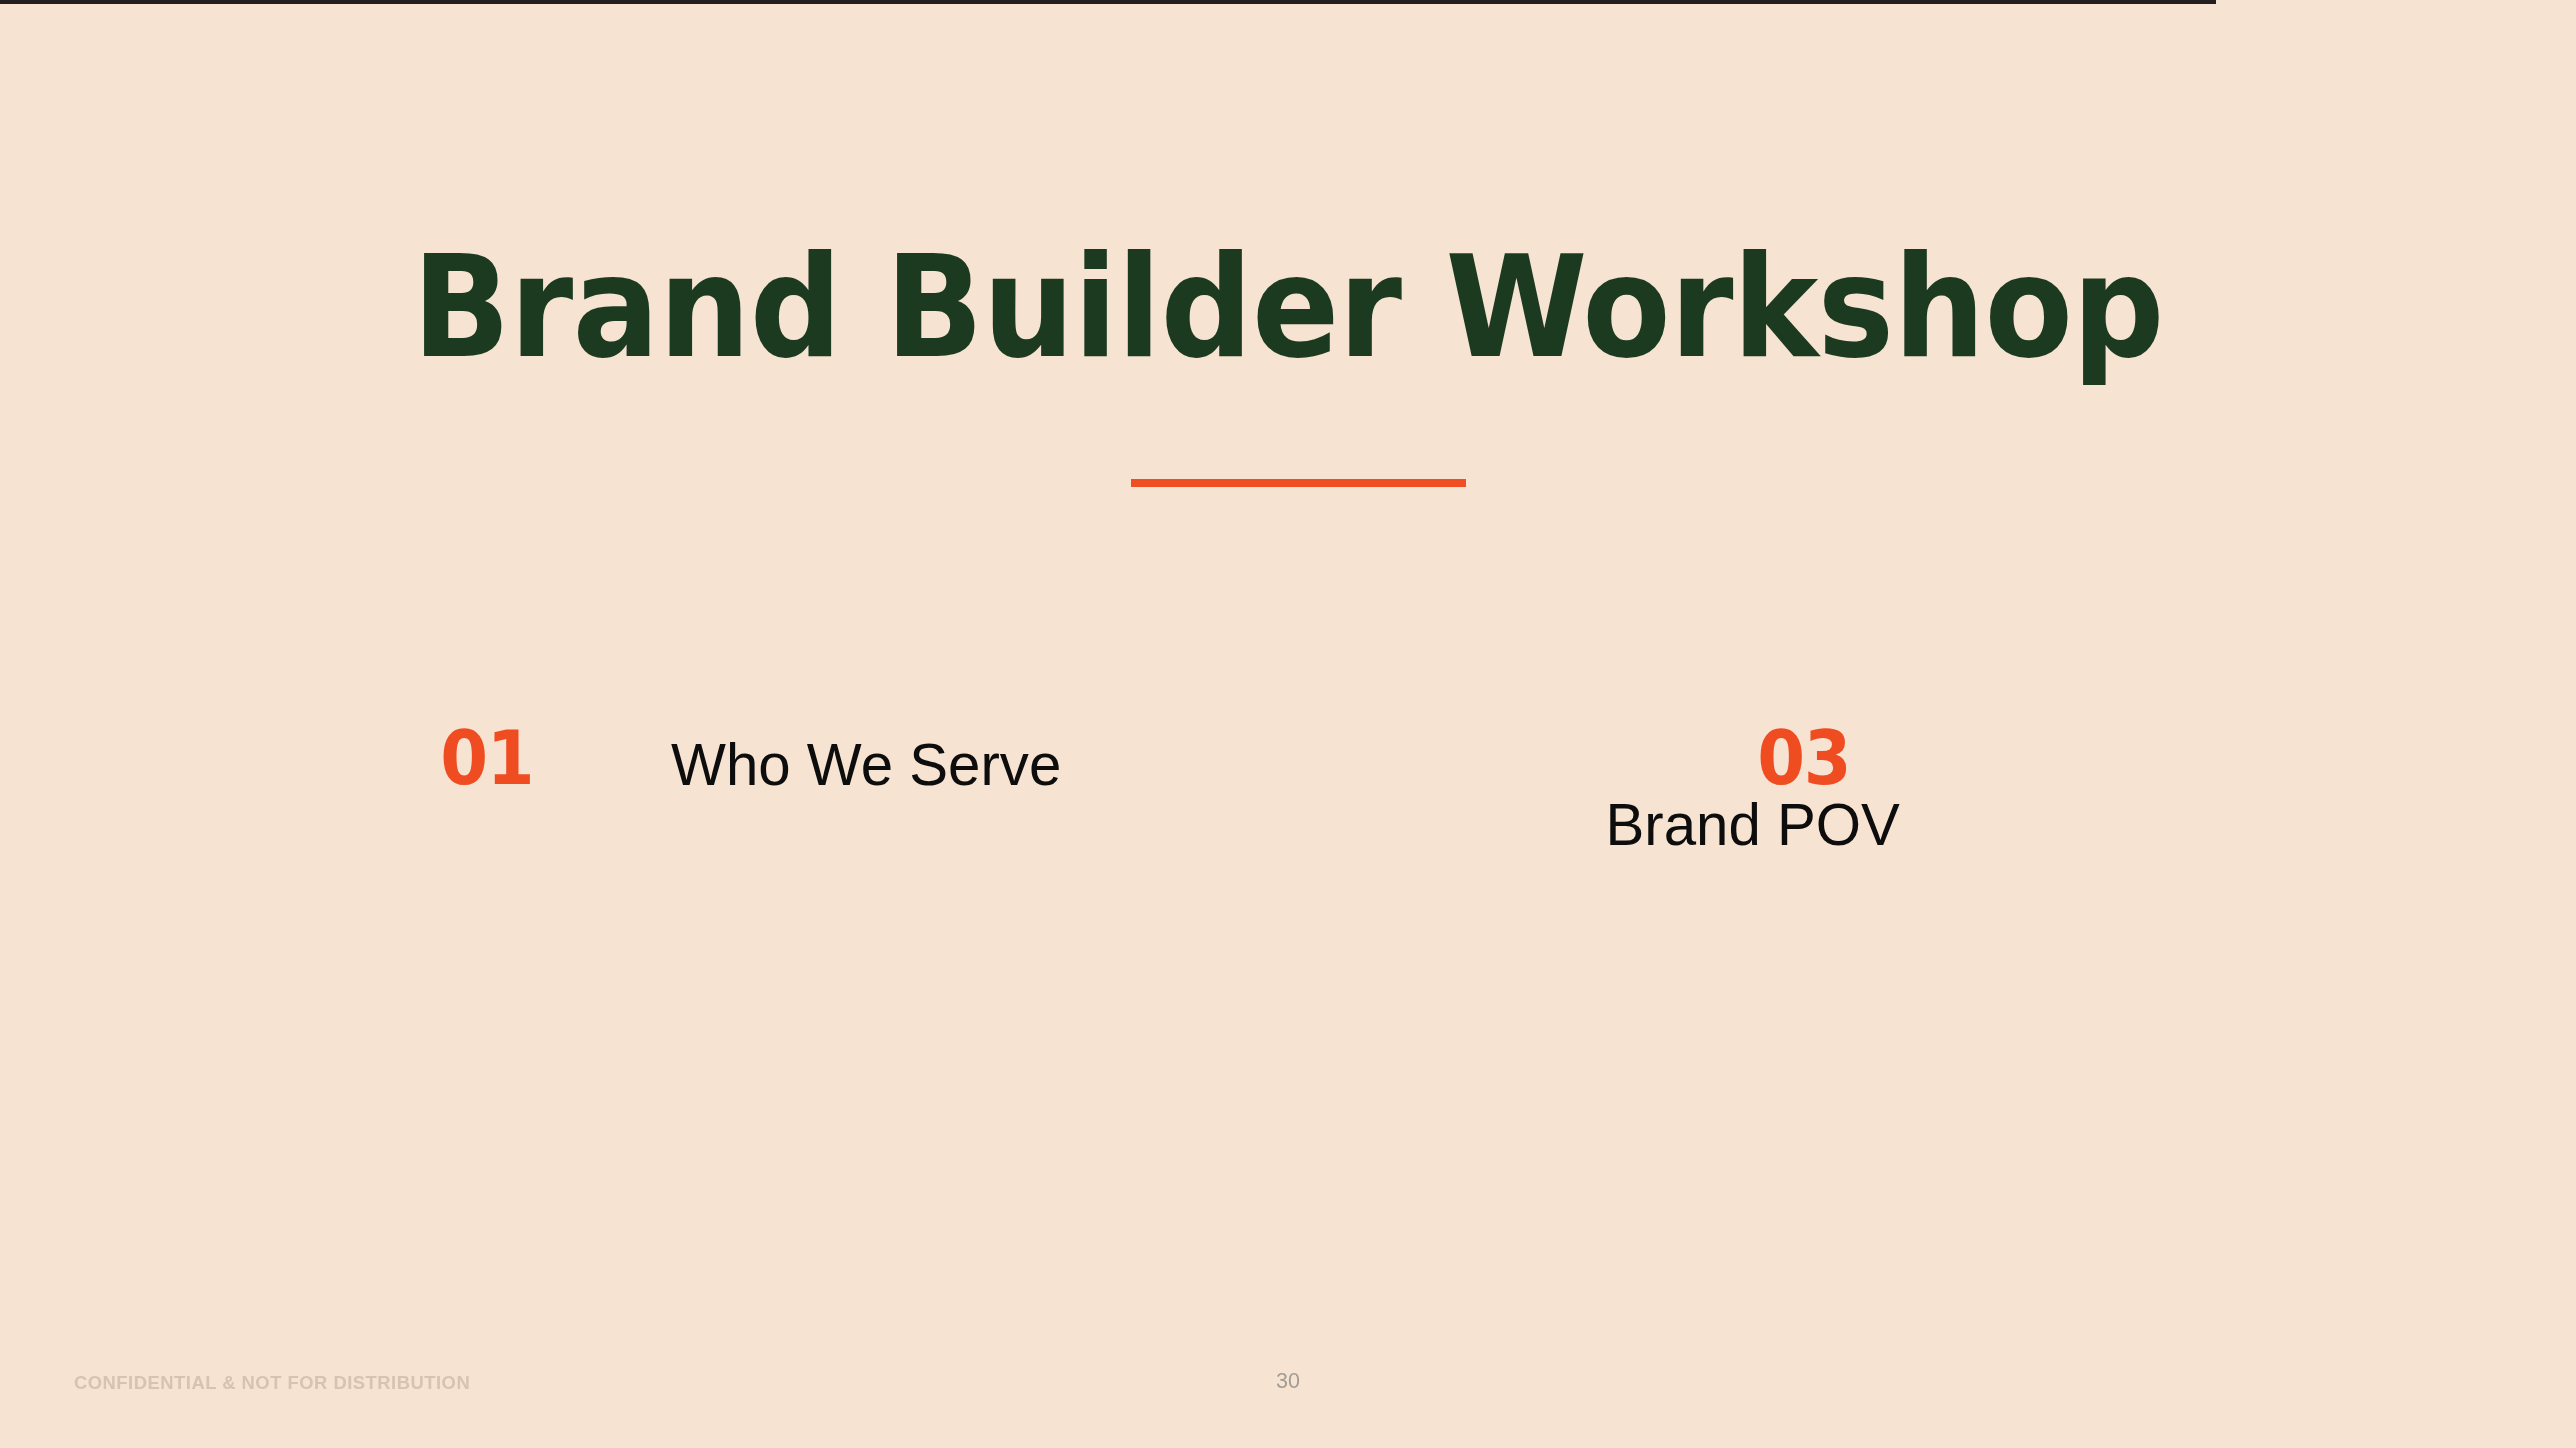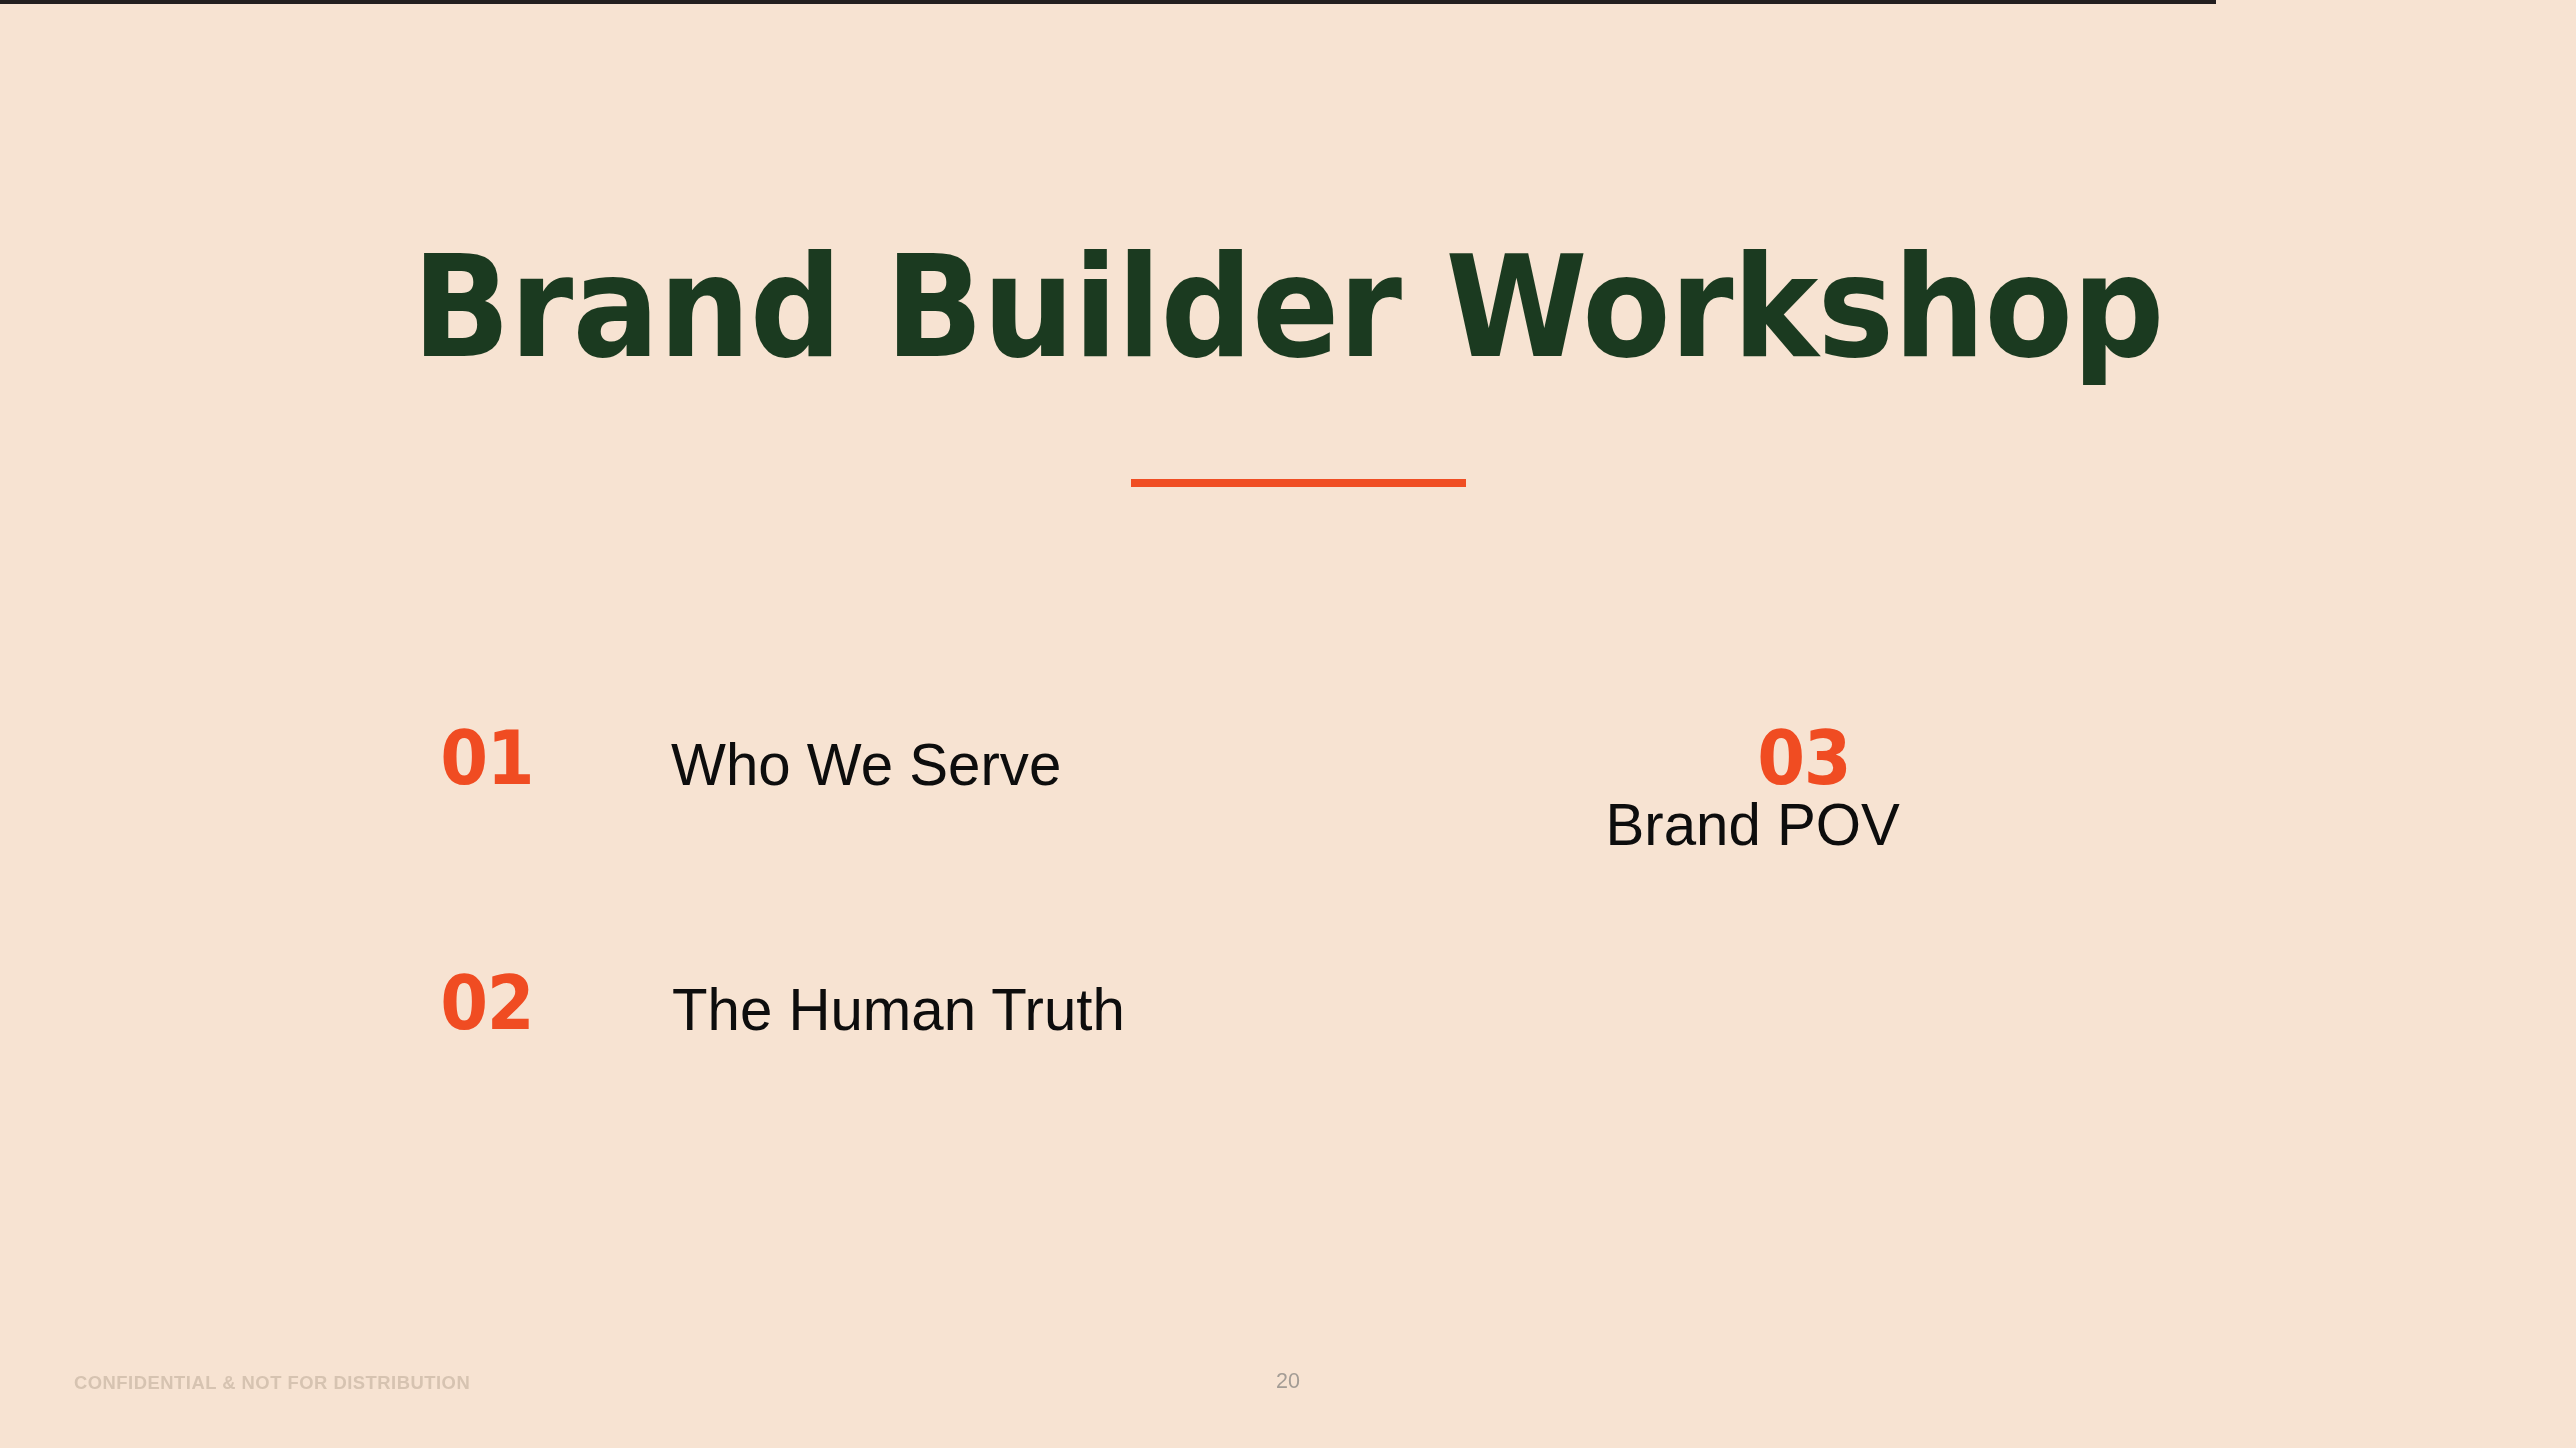--- a/index.html
+++ b/index.html
@@ -159,36 +159,32 @@
 
   <div id="title-divider"></div>
 
   <div id="agenda">
 
     <div class="agenda-item col-left row-top">
       <span class="item-number">01</span>
       <span class="item-label">Who We Serve</span>
     </div>
 
-    <div class="agenda-item col-left row-bottom">
-      <span class="item-number">02</span>
-      <span class="item-label">The Human Truth</span>
-    </div>
 
     <div class="agenda-item col-right row-top">
       <span class="item-number">03</span>
       <span class="item-label">Brand POV</span>
     </div>
 
 
   </div>
 
   <div id="footer-confidential">CONFIDENTIAL &amp; NOT FOR DISTRIBUTION</div>
 
-  <div id="footer-page-number">20</div>
+  <div id="footer-page-number">30</div>
 
   <div id="footer-logo">
     <svg viewBox="0 0 96 76" xmlns="http://www.w3.org/2000/svg" aria-hidden="true">
       <path d="M6 4 H26 L48 40 L70 4 H90 V72 H70 V34 L48 72 H26 V38 L26 38 V72 H6 Z" fill="#F9946B"></path>
       <path d="M26 38 L26 72 H6 V4 H26 L48 40 L70 4 H90 V72 H70 V34 L44 72 H26 L40 50 Z" fill="#F9946B"></path>
     </svg>
   </div>
 
 </div>
 

